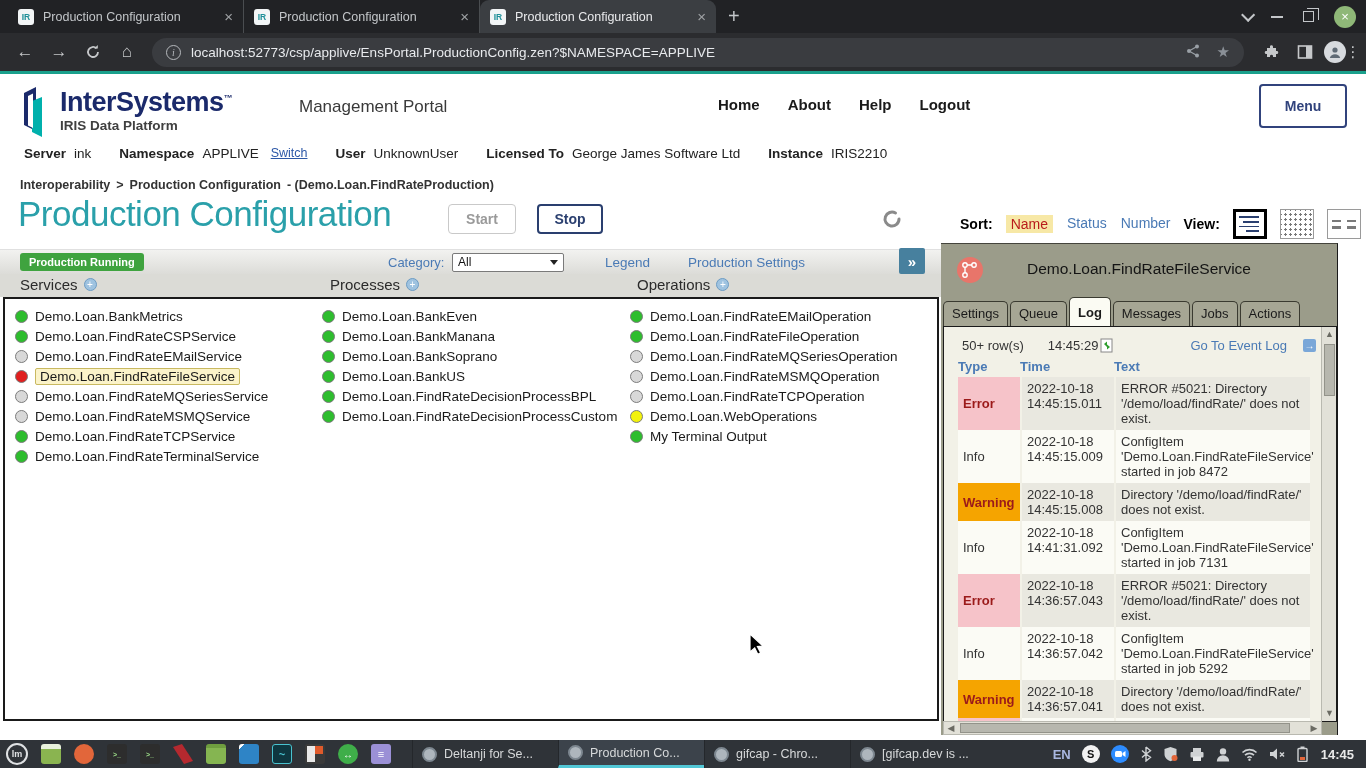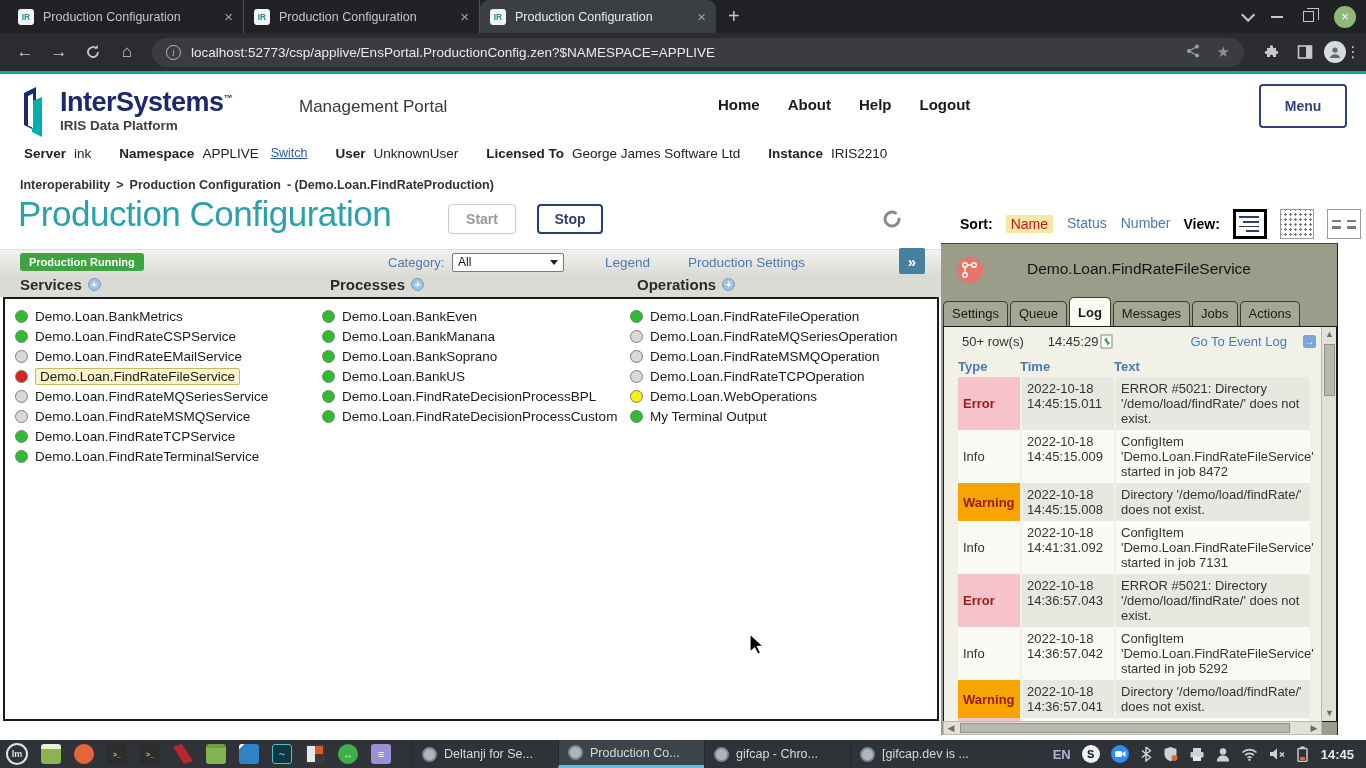--- a/index.html
+++ b/index.html
@@ -70,40 +70,40 @@
 
   .strip { position:absolute; left:0; top:175px; width:941px; height:25px; background:linear-gradient(#f2f2f0,#dcdcd8); border-top:1px solid #e0e0e0; display:flex; align-items:center; }
   .badge { margin-left:20px; background:#3fa33f; color:#fff; font-size:11px; font-weight:bold; padding:3px 9px; border-radius:3px; }
   .catlbl { position:absolute; left:388px; color:#4a7ab5; font-size:13px; }
   .select { position:absolute; left:452px; width:112px; height:19px; background:#fff; border:1px solid #7a7a7a; border-radius:2px; font-size:12px; color:#111; display:flex; align-items:center; padding:0 5px; }
   .select .arr { margin-left:auto; width:0; height:0; border-left:4px solid transparent; border-right:4px solid transparent; border-top:5px solid #222; }
   .lnk { color:#4a7ab5; font-size:13.5px; position:absolute; }
   .expandbtn { position:absolute; left:899px; top:-2px; width:26px; height:26px; background:#47809e; color:#fff; font-size:15px; font-weight:bold; border-radius:2px; display:flex; align-items:center; justify-content:center; }
 
   .colheads { position:absolute; left:0; top:200px; width:941px; height:23px; background:#dbdbd6; }
-  .colhead { position:absolute; font-size:15px; font-weight:bold; color:#2b2b2b; display:flex; align-items:center; gap:6px; top:2px; }
+  .colhead { position:absolute; font-size:15px; font-weight:normal; color:#2b2b2b; display:flex; align-items:center; gap:6px; top:2px; }
   .plus { width:13px; height:13px; border-radius:50%; background:#9fc3e0; border:1px solid #6d9cc4; color:#fff; font-size:10px; line-height:11px; text-align:center; }
 
   .contentbox { position:absolute; left:3px; top:223px; width:936px; height:424px; border:2px solid #1a1a1a; background:#fff; }
   .col { position:absolute; top:7px; }
   #col-services { left:10px; } #col-processes { left:317px; } #col-operations { left:625px; }
   .item { display:flex; align-items:center; gap:7px; height:20px; font-size:13.5px; color:#1a1a1a; }
   .dot { width:13px; height:13px; border-radius:50%; border:1px solid #7c7c7c; flex:none; }
   .ilabel.selected { background:#fbf3c9; border:1px solid #c9b961; border-radius:2px; padding:0 4px; }
 
   
   .panel { position:absolute; left:941px; top:169px; width:397px; height:492px; background:#9b9c8a; border-top:1px solid #44443c; border-right:1px solid #1a1a1a; }
   .phead { position:relative; height:52px; }
   .picon { position:absolute; left:16px; top:13px; }
   .ptitle { text-align:center; padding-top:16px; font-size:15.5px; color:#141414; }
   .ptabs { position:absolute; left:2px; top:52px; height:30px; display:flex; align-items:flex-end; }
   .ptab { border:1px solid #3a3a30; border-bottom:none; border-radius:5px 5px 0 0; background:#a6a694; padding:4px 8px 5px; font-size:13px; color:#1a1a1a; margin-right:2px; height:25px; }
   .ptab.active { background:#fbfbf3; font-weight:bold; height:29px; padding-top:7px; position:relative; z-index:2; }
   .logarea { position:absolute; left:2px; top:82px; width:394px; height:396px; background:#f2f1e7; border:1px solid #1a1a1a; overflow:hidden; }
-  .loginfo { display:flex; align-items:center; height:26px; padding:2px 20px 0 18px; font-size:13px; color:#333; }
+  .loginfo { display:flex; align-items:flex-end; height:26px; padding:2px 20px 0 18px; font-size:13px; color:#333; }
   .ltime { margin-left:24px; display:flex; align-items:center; gap:2px; }
   .gotolink { margin-left:auto; color:#4a7ab5; display:flex; align-items:center; gap:16px; }
   .goico { width:13px; height:13px; background:#7aa7d8; border-radius:2px; color:#fff; font-size:10px; line-height:13px; text-align:center; }
   .ltable { position:absolute; left:14px; top:28px; width:352px; }
   .lheadrow { display:flex; height:22px; align-items:center; font-size:13px; font-weight:bold; color:#4a7ab5; }
   .col-type { width:62px; flex:none; } .col-time { width:94px; flex:none; } .col-text { width:196px; flex:none; }
   .lrow { display:flex; font-size:13px; color:#333; }
   .lrow.odd .lcell { background:#e9e8e0; }
   .lrow.even .lcell { background:#fbfbf5; }
   .lcell { padding:4px 5px; line-height:15px; border-left:2px solid #f2f1e7; }
@@ -394,20 +394,24 @@
             <span class="ilabel">Demo.Loan.FindRateDecisionProcessBPL</span>
           </div>
           <div class="item">
             <span class="dot" style="background: rgb(46, 189, 46);"></span>
             <span class="ilabel">Demo.Loan.FindRateDecisionProcessCustom</span>
           </div>
         </div>
     <div class="col" id="col-operations">
           <div class="item">
             <span class="dot" style="background: rgb(46, 189, 46);"></span>
+            <span class="ilabel">Demo.Loan.FindRateEMailOperation</span>
+          </div>
+          <div class="item">
+            <span class="dot" style="background: rgb(46, 189, 46);"></span>
             <span class="ilabel">Demo.Loan.FindRateFileOperation</span>
           </div>
           <div class="item">
             <span class="dot" style="background: rgb(216, 216, 216);"></span>
             <span class="ilabel">Demo.Loan.FindRateMQSeriesOperation</span>
           </div>
           <div class="item">
             <span class="dot" style="background: rgb(216, 216, 216);"></span>
             <span class="ilabel">Demo.Loan.FindRateMSMQOperation</span>
           </div>

